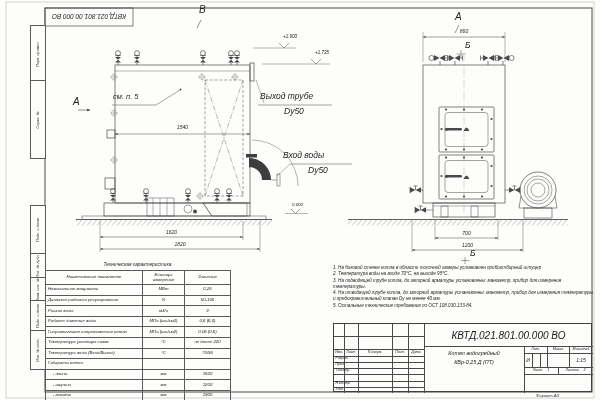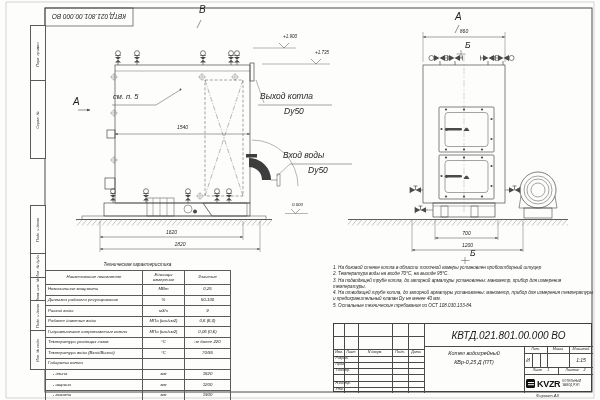--- a/index.html
+++ b/index.html
@@ -277,21 +277,21 @@
   <div class="sidebox" style="top:330px;height:38px;">
       <span>Инв. № подл.</span>
     </div>
 
   <div class="lbl" style="left:199px;top:5px;font-size:10px;">В</div>
   <div class="lbl" style="left:73px;top:97px;font-size:10px;">А</div>
   <div class="lbl" style="left:113px;top:93px;font-size:7.5px;">см. п. 5</div>
   <div class="lbl ctr" style="left:115px;top:125px;width:135px;font-size:5px;">1540</div>
   <div class="lbl" style="left:283px;top:35px;font-size:4.5px;">+1.900</div>
   <div class="lbl" style="left:315px;top:51px;font-size:4.5px;">+1.735</div>
-  <div class="lbl" style="left:260px;top:92px;font-size:8.5px;">Выход котла</div>
+  <div class="lbl" style="left:260px;top:92px;font-size:8.5px;">Выход трубе</div>
   <div class="lbl" style="left:284px;top:107px;font-size:8.5px;">Dy50</div>
   <div class="lbl" style="left:283px;top:151px;font-size:8.5px;">Вход воды</div>
   <div class="lbl" style="left:308px;top:166px;font-size:8.5px;">Dy50</div>
   <div class="lbl" style="left:292px;top:202.5px;font-size:4.4px;">0.000</div>
   <div class="lbl ctr" style="left:100px;top:230px;width:143px;font-size:5px;">1620</div>
   <div class="lbl ctr" style="left:100px;top:242px;width:160px;font-size:5px;">1820</div>
 
   <div class="lbl" style="left:455px;top:12px;font-size:10px;">А</div>
   <div class="lbl ctr" style="left:423px;top:28.5px;width:82px;font-size:5px;">860</div>
   <div class="lbl" style="left:465px;top:41px;font-size:8.5px;">Б</div>
@@ -433,24 +433,16 @@
 
     <div class="cell" style="left:190px;top:43px;width:34px;height:7px;gap:5px;">
       <span>Лист</span>
       <span>1</span>
     </div>
     <div class="cell" style="left:224px;top:43px;width:35px;height:7px;gap:5px;">
       <span>Листов</span>
       <span>2</span>
     </div>
 
-    <div class="logo">
-      <div class="lbox"></div>
-      <div class="ltxt">KVZR</div>
-      <div class="lco">
-        <div>КОТЕЛЬНЫЙ</div>
-        <div>ЗАВОД РЭП</div>
-      </div>
-    </div>
   </div>
 
   <div class="fmt">Формат А3</div>
 </div>
 
 </body></html>

